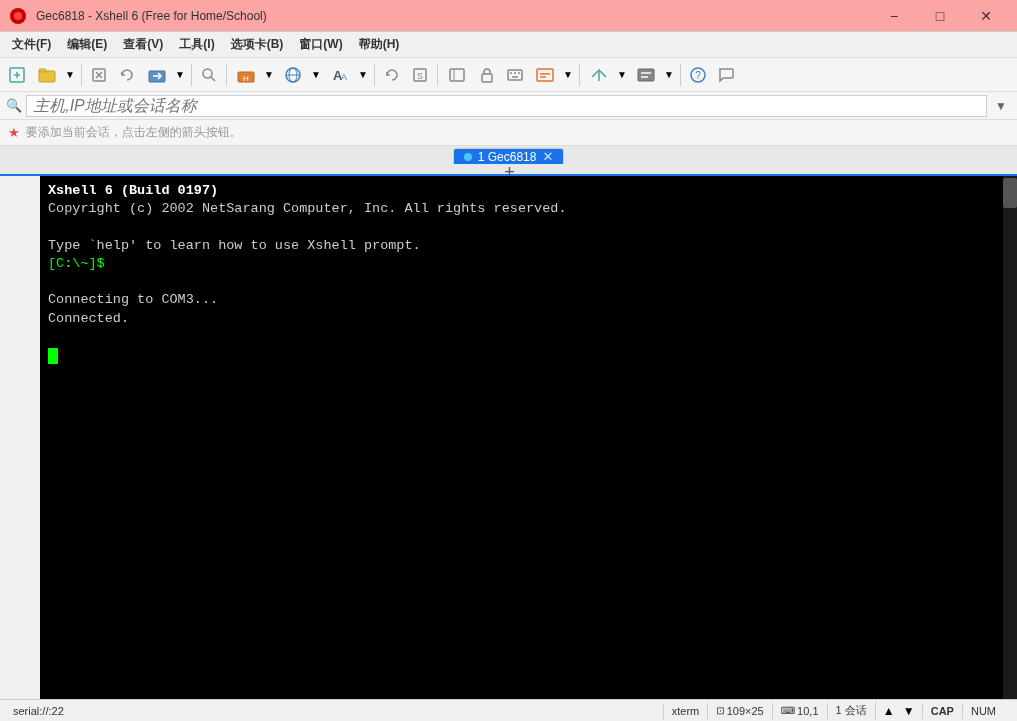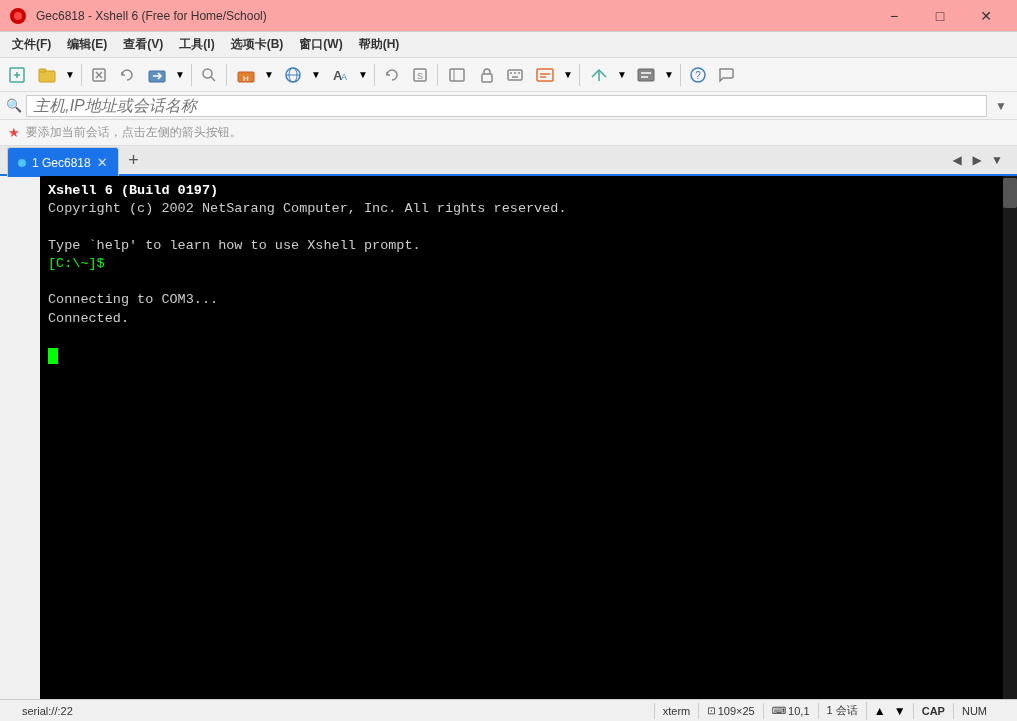--- a/index.html
+++ b/index.html
@@ -159,21 +159,22 @@
     }
     #fav-bar .fav-icon { color: #e44; font-size: 13px; }
 
     
     #tab-bar {
       display: flex;
       align-items: center;
       background: #e8e8e8;
       height: 30px;
       border-bottom: 2px solid #1a73e8;
-      padding: 0 7px;
+      padding: 0 16px;
+      flex-direction: column;
     }
     .tab {
       display: flex;
       align-items: center;
       height: 30px;
       padding: 0 10px;
       font-size: 12px;
       cursor: pointer;
       gap: 6px;
       border: 1px solid #ccc;
@@ -271,21 +272,21 @@
 
     
     #status-bar {
       display: flex;
       align-items: center;
       background: #f0f0f0;
       height: 22px;
       border-top: 1px solid #ccc;
       font-size: 11px;
       color: #333;
-      padding: 0 22px;
+      padding: 0 13px;
     }
     .status-left { flex: 1; }
     .status-items {
       display: flex;
       align-items: center;
       gap: 0;
     }
     .status-item {
       padding: 0 8px;
       height: 16px;

